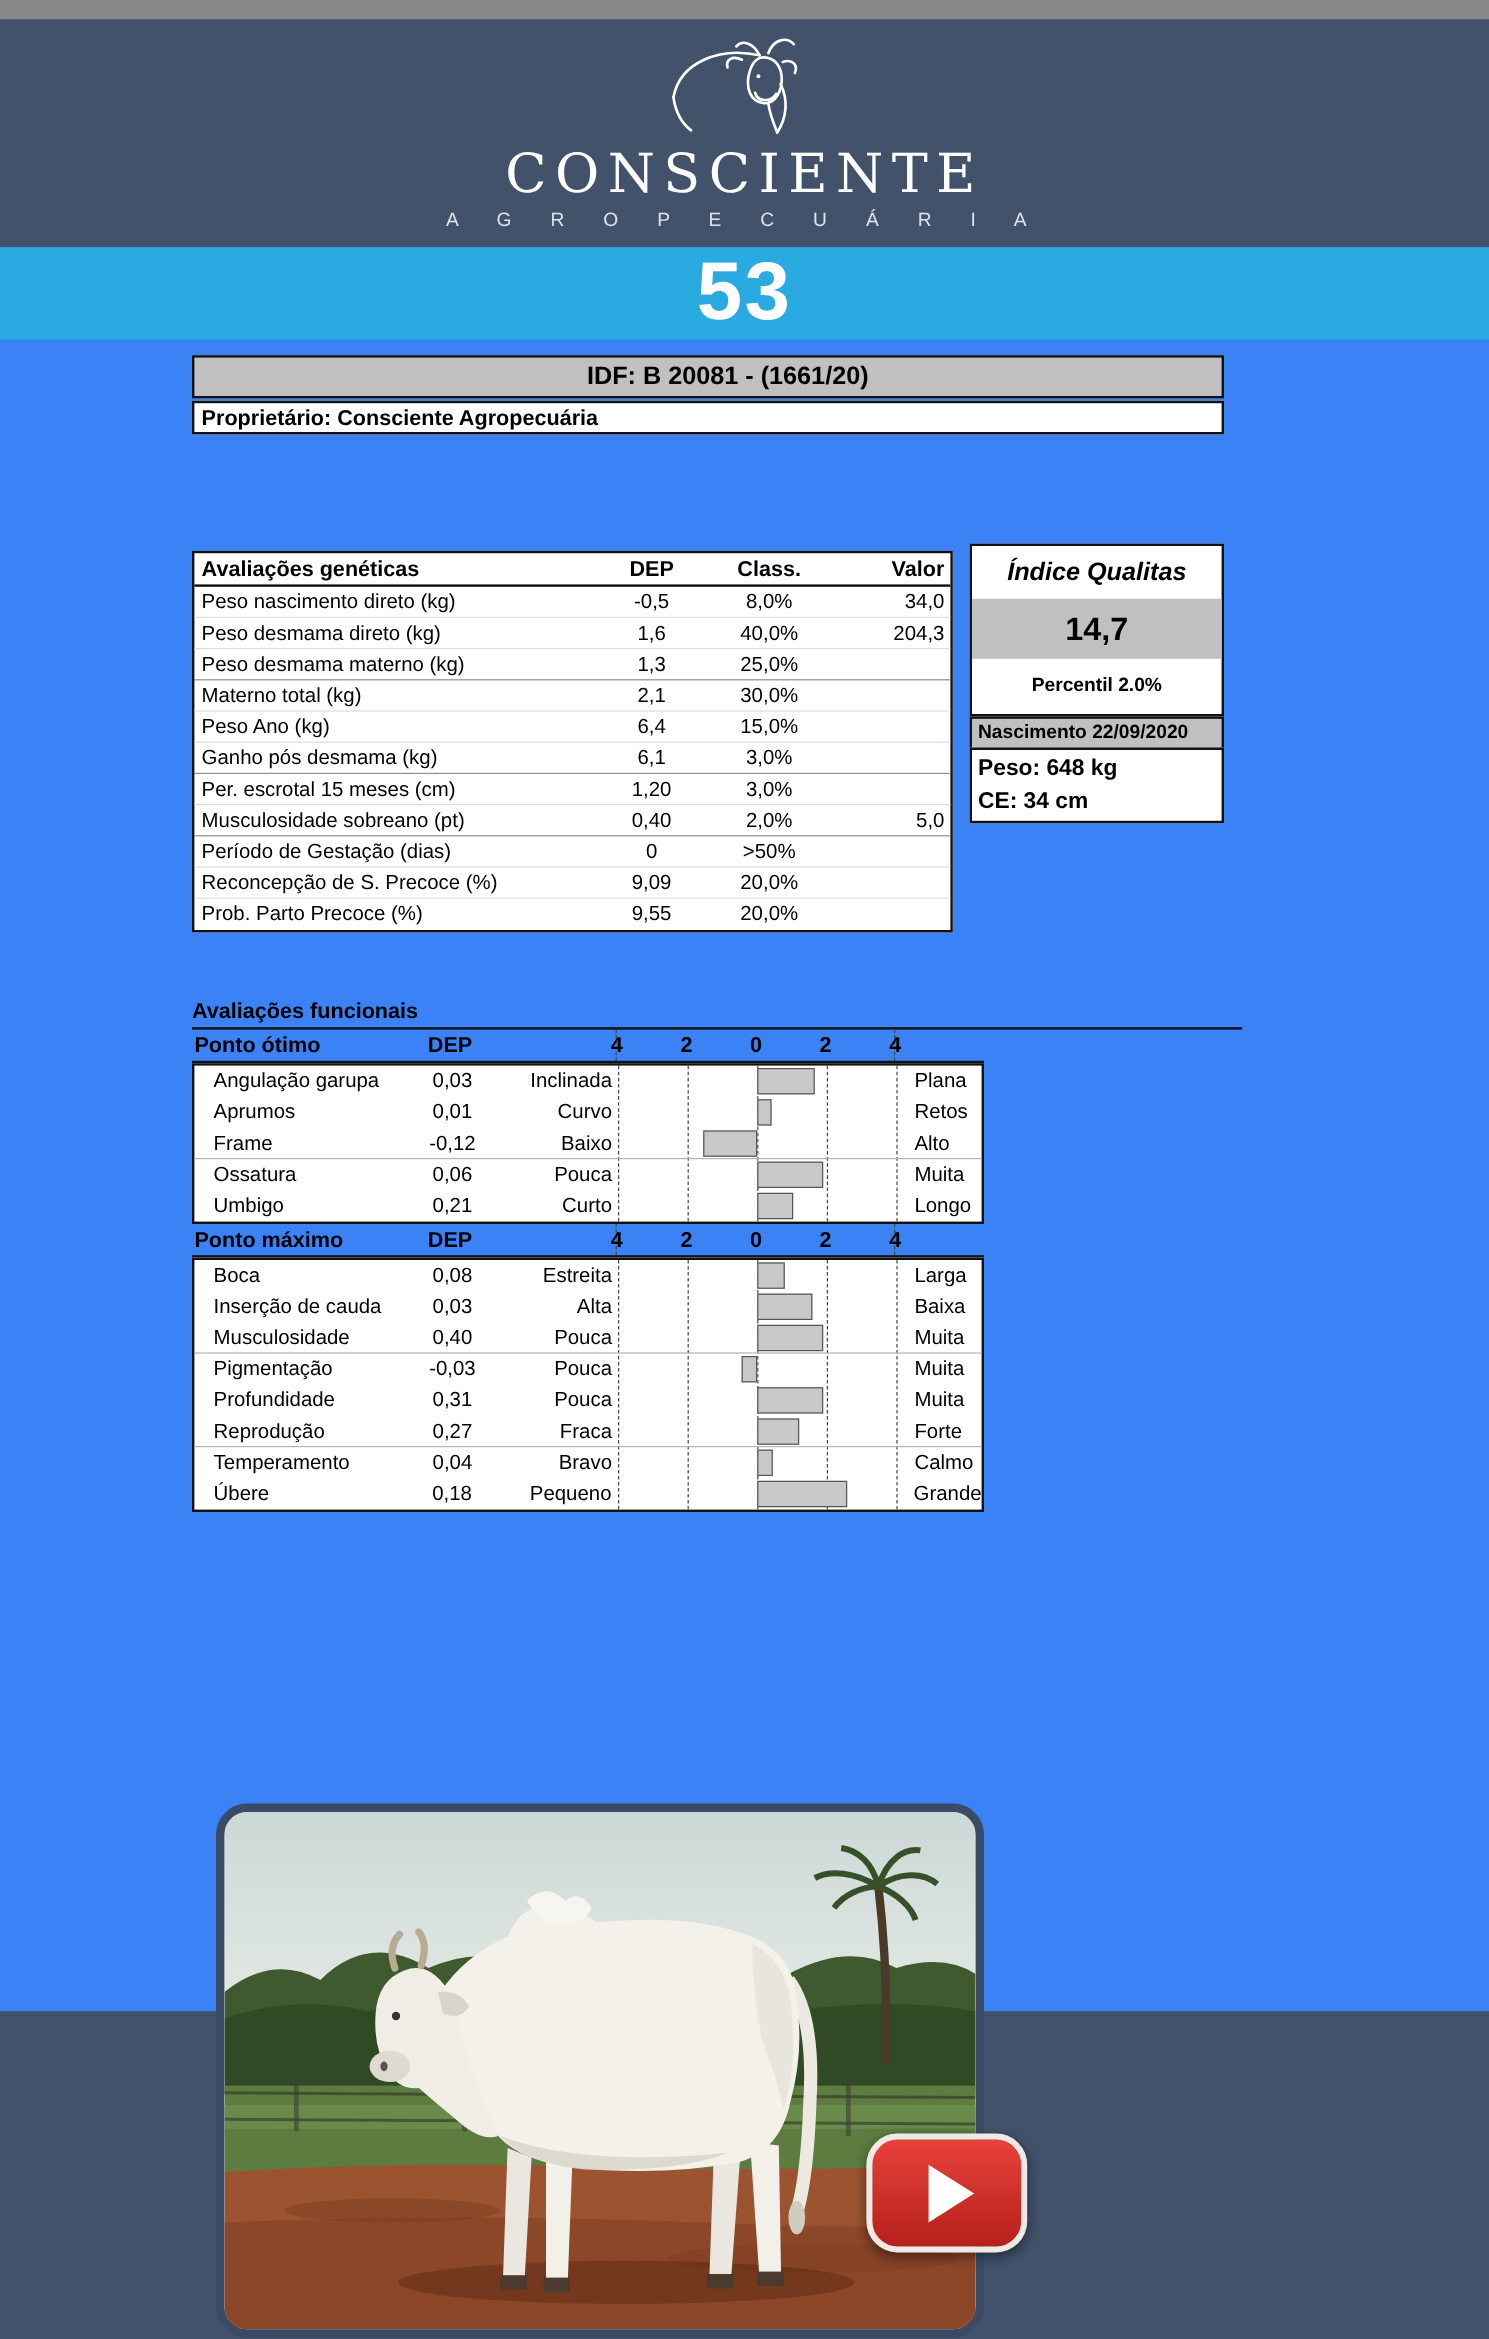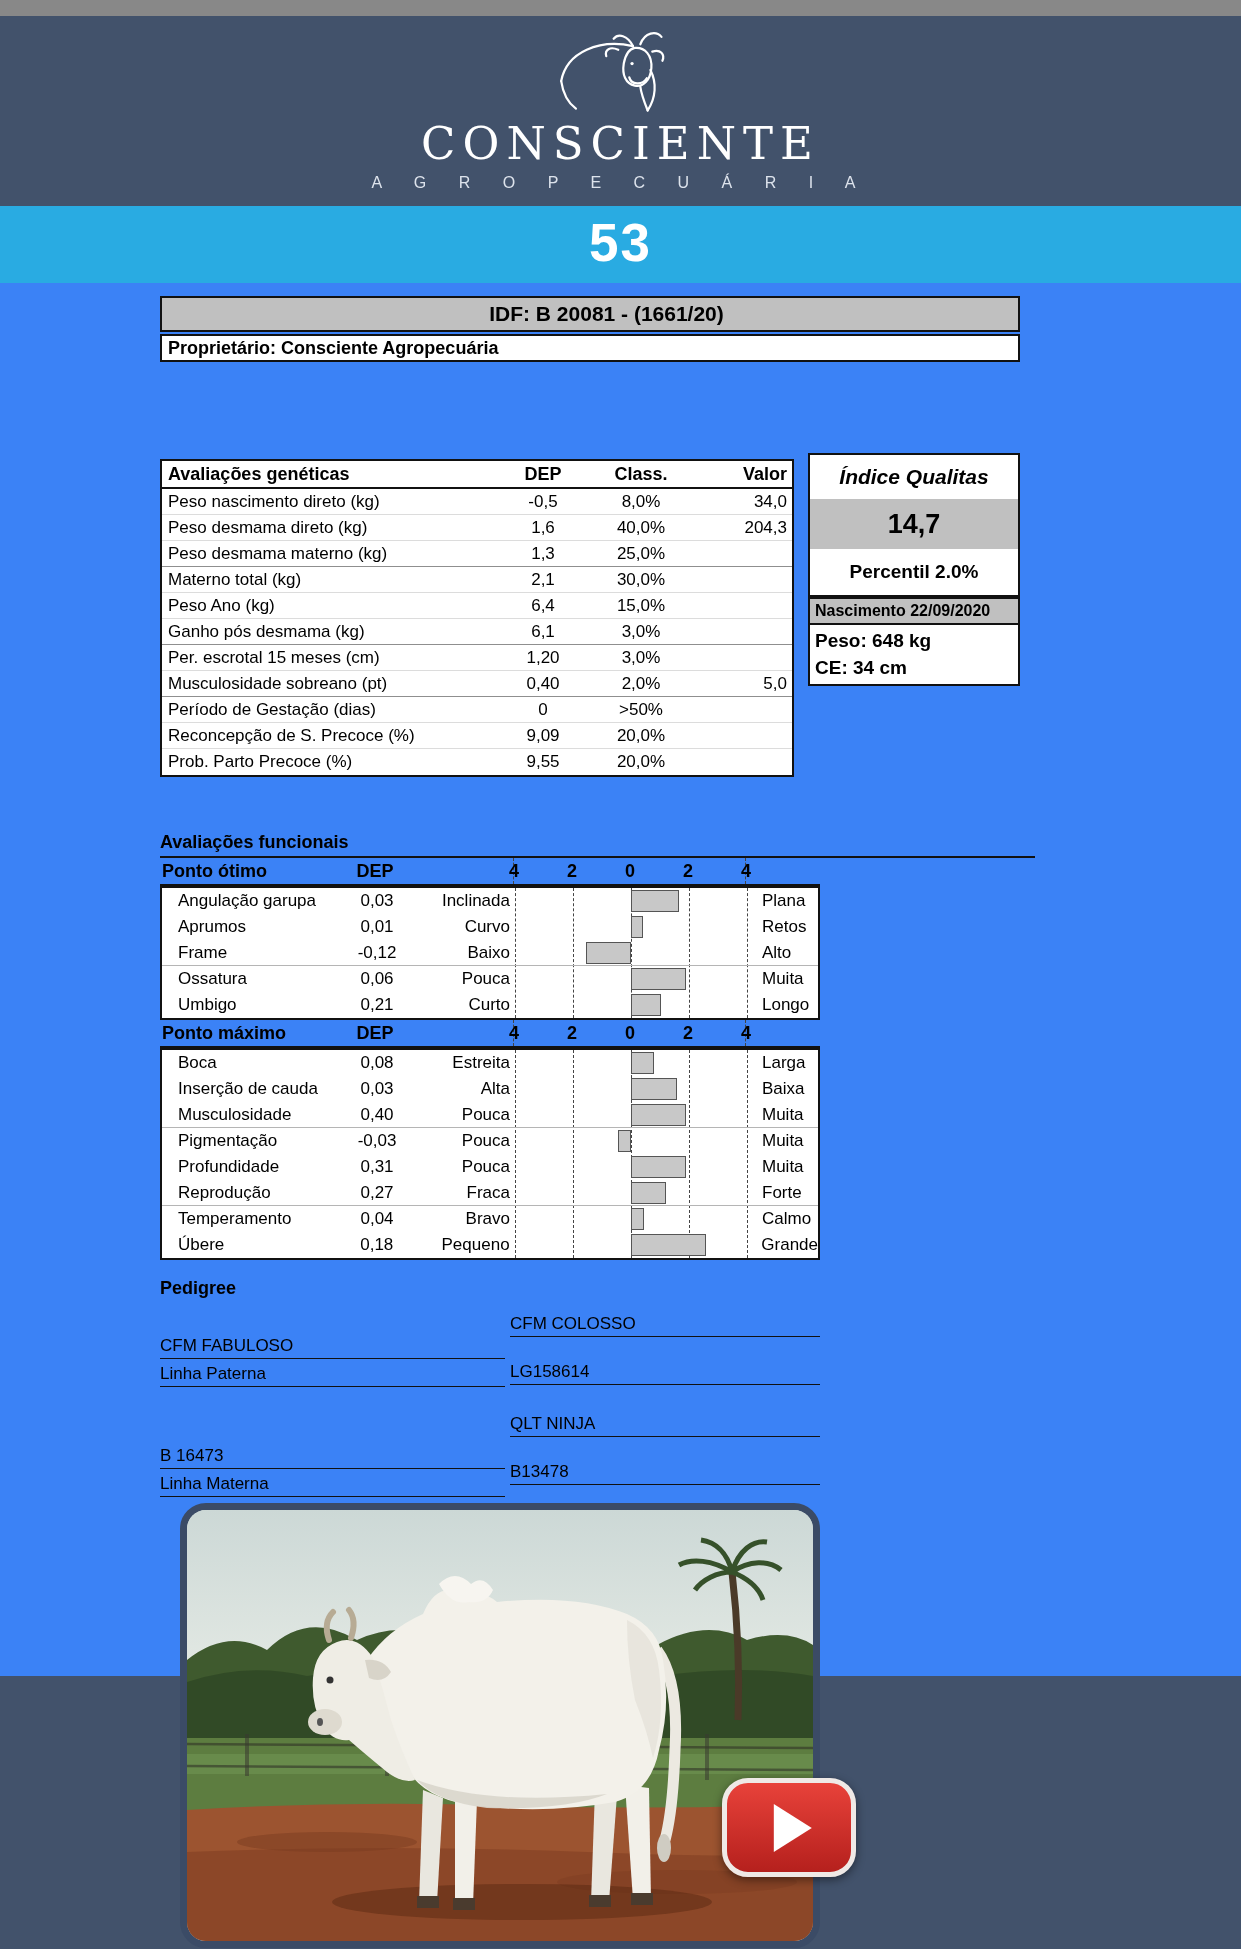--- a/index.html
+++ b/index.html
@@ -5,21 +5,21 @@
   * { box-sizing: border-box; margin: 0; padding: 0; }
   body { background: #888; font-family: "Liberation Sans", sans-serif; }
   .page { position: relative; width: 1241px; height: 1949px; background: #3b82f6; margin: 16px auto; overflow: hidden; }
 
   
   .hdr { position: absolute; left: 0; top: 0; width: 1241px; height: 190px; background: #42526B; text-align: center; }
   .hdr .bull { margin-top: 8px; }
   .brand { color: #fff; font-family: "DejaVu Serif", serif; font-weight: 400; font-size: 45px; letter-spacing: 7px; line-height: 48px; }
   .brand-sub { color: #dde3ec; font-size: 16px; letter-spacing: 14px; margin-top: 6px; }
   .lot-band { position: absolute; left: 0; top: 190px; width: 1241px; height: 77px; background: #29ABE2; text-align: center; }
-  .lot-band span { color: #fff; font-size: 53px; font-weight: 800; line-height: 74px; letter-spacing: 2px; }
+  .lot-band span { color: #fff; font-size: 68px; font-weight: 800; line-height: 74px; letter-spacing: 2px; }
 
   
   .idf-bar { position: absolute; left: 160px; top: 280px; width: 860px; height: 36px; background: #C0C0C0; border: 2px solid #111; text-align: center; font-weight: bold; font-size: 21px; line-height: 32px; padding-left: 33px; }
   .owner-bar { position: absolute; left: 160px; top: 318px; width: 860px; height: 28px; background: #fff; border: 2px solid #111; font-weight: bold; font-size: 18px; line-height: 24px; padding-left: 6px; }
 
   
   .gtable { position: absolute; left: 160px; top: 443px; width: 634px; border: 2px solid #111; background: #fff; }
   .ghead { display: flex; height: 28px; line-height: 26px; font-weight: bold; font-size: 18px; border-bottom: 2px solid #111; }
   .grow { display: flex; height: 26px; line-height: 25px; font-size: 17px; border-bottom: 1px solid #dcdcdc; }
   .grow:last-child { border-bottom: none; }
@@ -27,21 +27,21 @@
   .gc-label { flex: 1; padding-left: 6px; white-space: nowrap; }
   .gc-dep { width: 90px; text-align: center; }
   .gc-class { width: 120px; text-align: center; padding-right: 14px; }
   .gc-valor { width: 84px; text-align: right; padding-right: 5px; }
 
   
   .sbox { position: absolute; left: 808px; width: 212px; border: 2px solid #111; background: #fff; }
   .sb1 { top: 437px; }
   .sb1 .t { font-weight: bold; font-size: 21px; text-align: center; line-height: 44px; font-style: italic; }
   .sb1 .v { font-weight: bold; font-size: 27px; text-align: center; line-height: 50px; background: #C0C0C0; }
-  .sb1 .p { font-weight: bold; font-size: 19px; text-align: center; line-height: 46px; }
+  .sb1 .p { font-weight: bold; font-size: 16px; text-align: center; line-height: 46px; }
   .sb2 { top: 581px; height: 28px; background: #C0C0C0; font-weight: bold; font-size: 16px; line-height: 24px; padding-left: 5px; white-space: nowrap; }
   .sb3 { top: 607px; font-weight: bold; font-size: 19px; line-height: 27px; padding: 2px 0 3px 5px; }
 
   
   .func { position: absolute; left: 160px; top: 816px; width: 875px; }
   .func-title { font-weight: bold; font-size: 18px; height: 26px; border-bottom: 2px solid #111; }
   .fhead { position: relative; display: flex; width: 660px; height: 28px; line-height: 27px; border-bottom: 2px solid #111; font-weight: bold; font-size: 18px; }
   .fh-name { width: 180px; padding-left: 2px; }
   .fh-dep { width: 70px; text-align: center; }
   .fh-spacer { width: 98px; }
@@ -349,31 +349,20 @@
           <span class="fc-dep">0,18</span>
           <span class="fc-left">Pequeno</span>
           <span class="fc-chart">
             <i class="bar" style="width: 75.4px; left: 121px;"></i>
           </span>
           <span class="fc-right">Grande</span>
         </div>
     </div>
   </div>
 
-  <div class="ped">
-    <div class="ped-title">Pedigree</div>
-    <div class="ped-entry ped-l" style="top:58px">CFM FABULOSO</div>
-    <div class="ped-entry ped-l" style="top:86px">Linha Paterna</div>
-    <div class="ped-entry ped-l" style="top:168px">B 16473</div>
-    <div class="ped-entry ped-l" style="top:196px">Linha Materna</div>
-    <div class="ped-entry ped-r" style="top:36px">CFM COLOSSO</div>
-    <div class="ped-entry ped-r" style="top:84px">LG158614</div>
-    <div class="ped-entry ped-r" style="top:136px">QLT NINJA</div>
-    <div class="ped-entry ped-r" style="top:184px">B13478</div>
-  </div>
 
   <div class="navy-band"></div>
   <div class="blue-strip"></div>
 
   <div class="photo-card">
     <svg viewBox="0 0 626 431" preserveAspectRatio="none">
       <defs>
         <linearGradient id="sky" x1="0" y1="0" x2="0" y2="1">
           <stop offset="0" stop-color="#ccd8d6"></stop>
             <stop offset="1" stop-color="#eef1ea"></stop>

